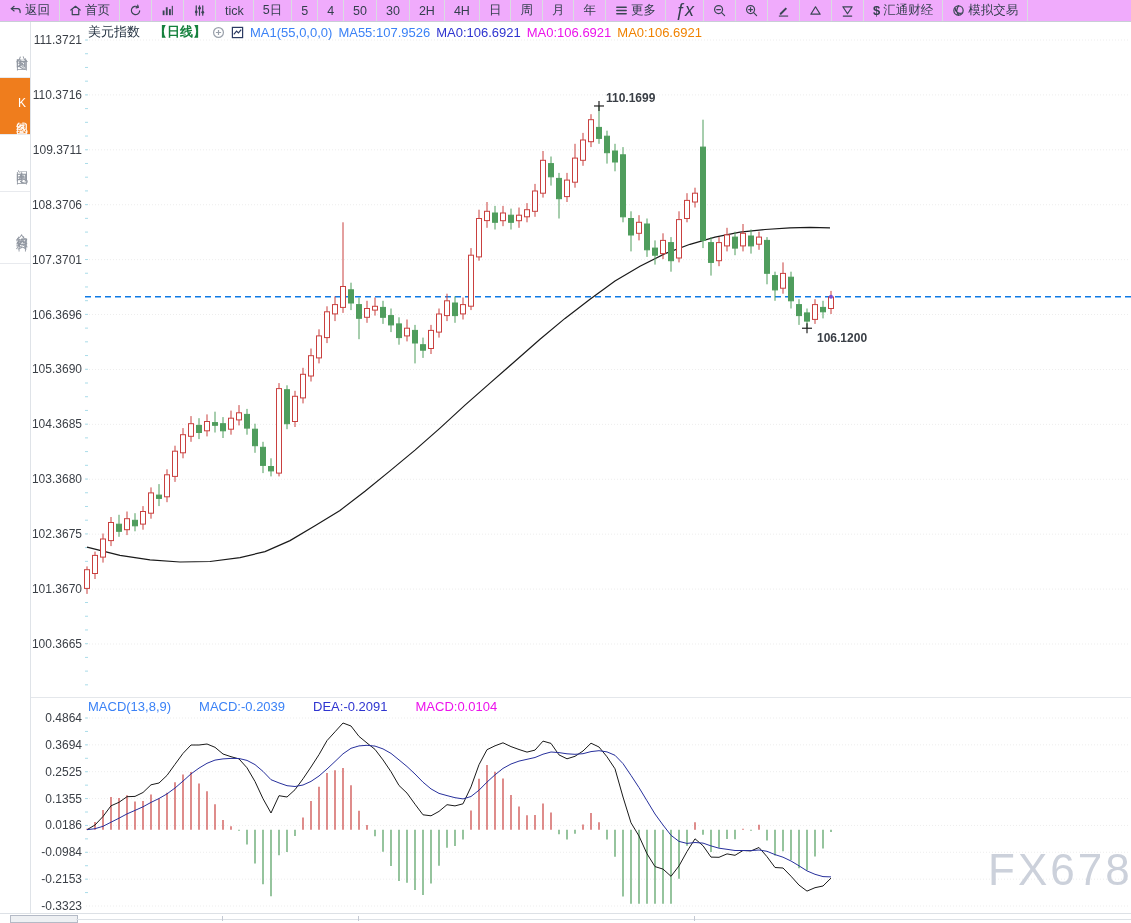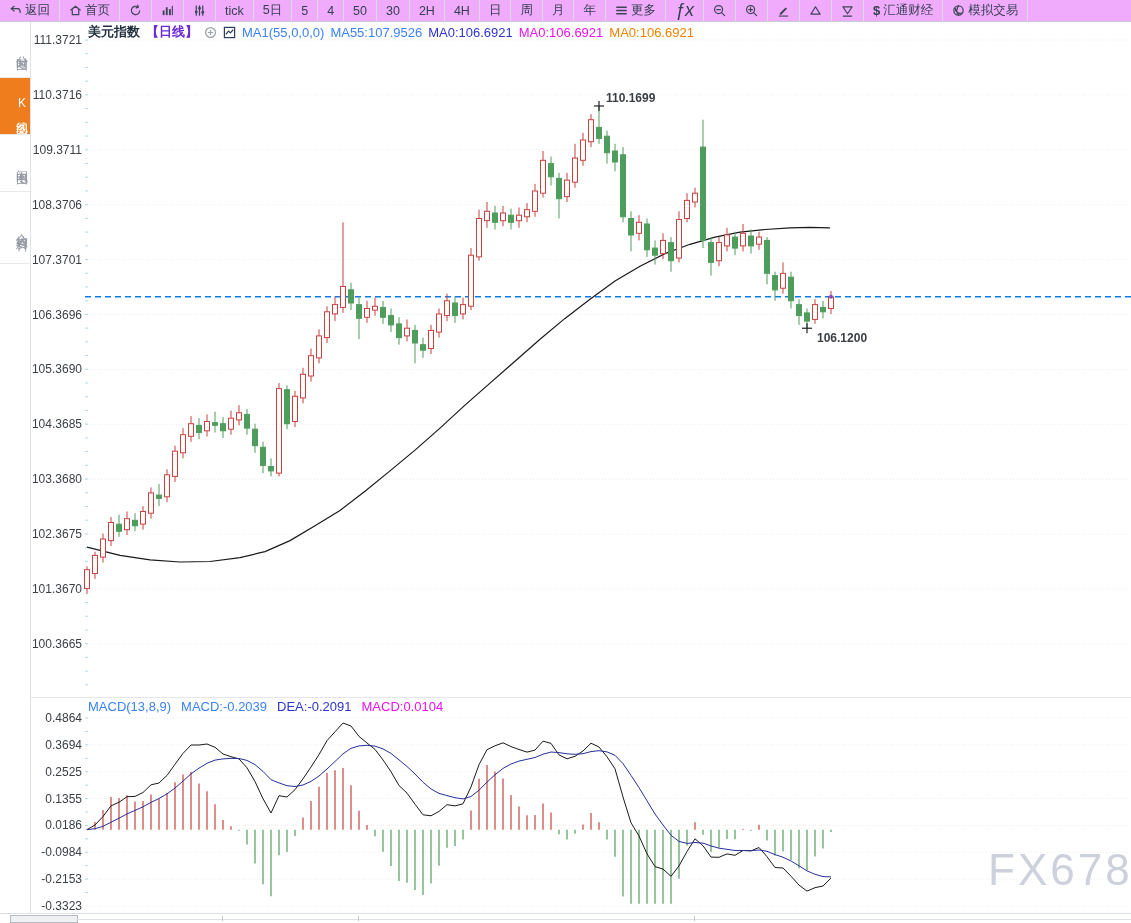--- a/index.html
+++ b/index.html
@@ -18,28 +18,28 @@
            border-right:1px solid #dfe3e8;z-index:4;}
   .side-tab{writing-mode:vertical-rl;text-orientation:upright;letter-spacing:2px;
             width:100%;text-align:center;box-sizing:border-box;padding:6px 0;
             font-size:12px;color:#9096a0;background:#fff;border-bottom:1px solid #e8eaee;cursor:pointer;}
   .side-tab.active{background:#ef7d1d;color:#fff;}
   
   #chart-svg{position:absolute;left:0;top:0;z-index:1;}
   .ax{font-size:12px;fill:#3a3f46;font-family:"Liberation Sans","DejaVu Sans",sans-serif;}
   .main-header{position:absolute;left:88px;top:23px;z-index:3;font-size:13px;display:flex;
                align-items:center;gap:6px;white-space:nowrap;}
-  .t-sym{color:#1f2d3d;font-weight:bold;}
-  .t-period{color:#6d28d9;font-weight:bold;}
+  .t-sym{color:#1f2d3d;font-weight:normal;}
+  .t-period{color:#15803d;font-weight:bold;margin-left:8px;}
   .t-ma-dark{color:#3b82f6;}
   .t-ma-blue{color:#2e34d0;}
   .t-ma-mag{color:#ec12ec;}
   .t-ma-org{color:#f08200;}
   .macd-header{position:absolute;left:88px;top:699px;z-index:3;font-size:13px;display:flex;
-               gap:10px;white-space:nowrap;}
+               gap:28px;white-space:nowrap;}
   .sun-wrap{position:absolute;left:13px;top:700px;z-index:3;}
   .divider{position:absolute;left:31px;top:697px;width:1100px;height:1px;background:#e4e7eb;z-index:2;}
   .watermark{position:absolute;left:988px;top:845px;z-index:2;font-size:44px;letter-spacing:3px;
              color:#ccd1db;font-family:"Liberation Sans","DejaVu Sans",sans-serif;}
   
   .bottom-bar{position:absolute;left:0;top:913px;width:1131px;height:10px;background:#fff;
               border-top:1px solid #dde1e6;z-index:4;}
   .slider-handle{position:absolute;left:10px;top:1px;width:66px;height:6px;background:#eef0f3;
                  border:1px solid #b4bac6;}
   .bb-line{position:absolute;left:76px;top:5px;right:0;border-top:1px solid #dde1e6;}

